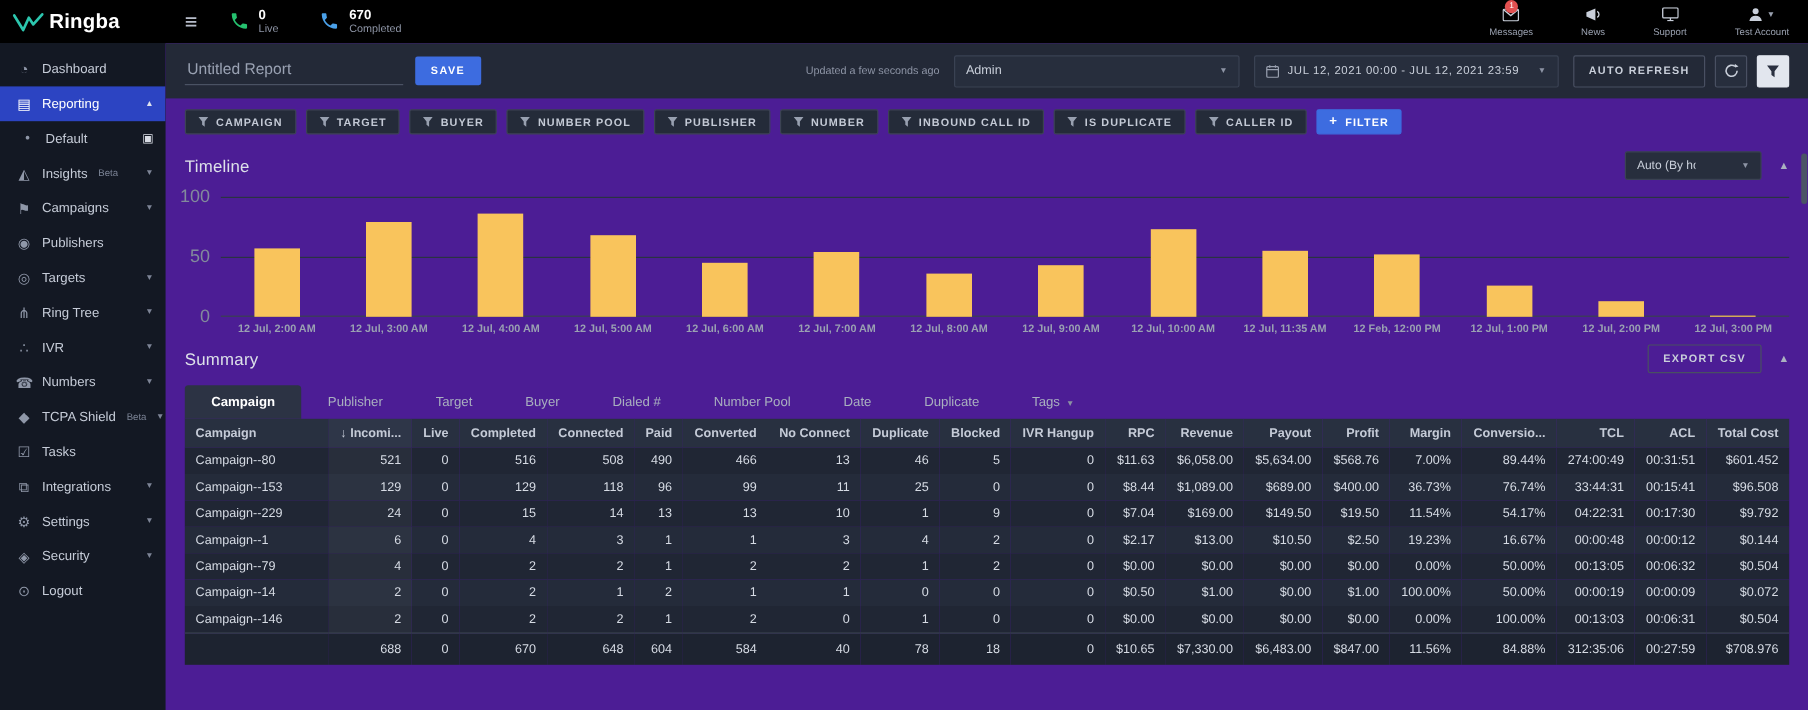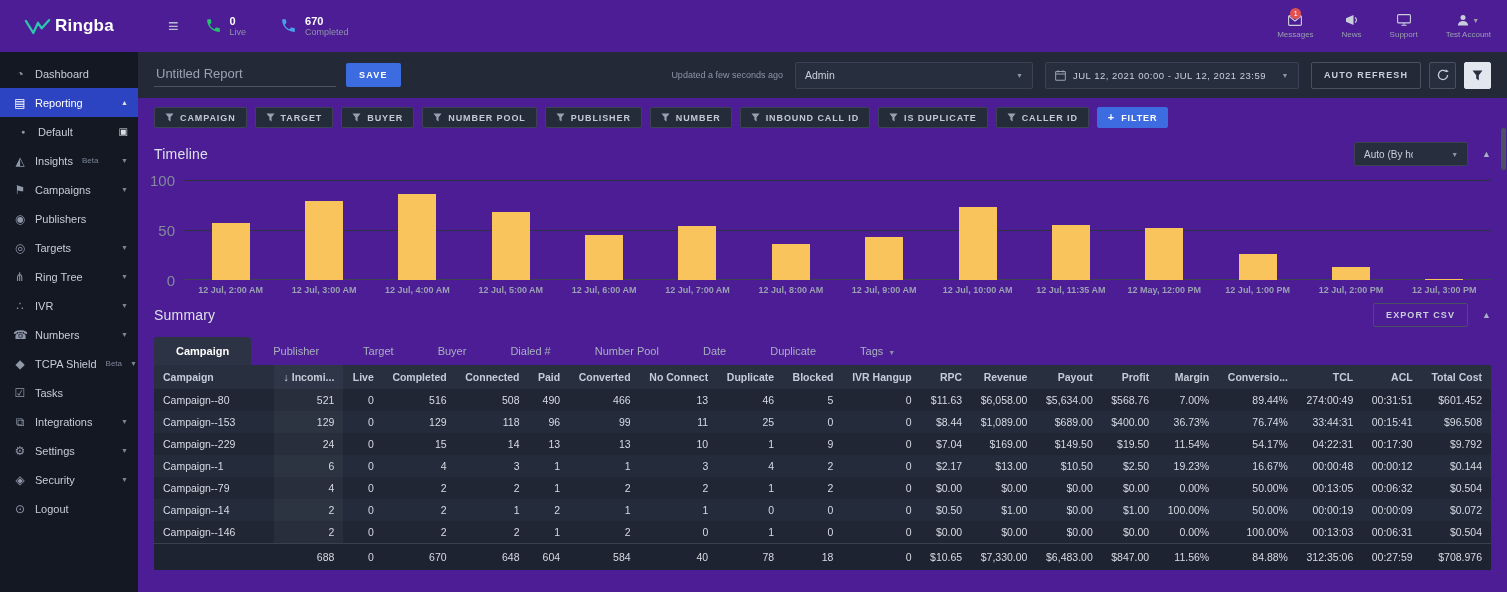--- a/index.html
+++ b/index.html
@@ -6,30 +6,30 @@
   html, body { width: 1507px; height: 592px; }
   body {
     font-family: "Liberation Sans", "DejaVu Sans", sans-serif;
     background: #1d2330;
     color: #d3d8e2;
     overflow: hidden;
     position: relative;
   }
 
   
-  .topbar { height: 52px; background: #4c1d95; display: flex; align-items: center; padding-left: 14px; }
+  .topbar { height: 36px; background: #000000; display: flex; align-items: center; }
   .logo-zone { width: 138px; flex-shrink: 0; display: flex; align-items: center; padding-left: 10px; gap: 3px; }
   .brand { color: #fff; font-size: 17px; font-weight: bold; letter-spacing: .2px; }
   .hamburger { color: #b7bdca; font-size: 18px; margin: 0 26px 0 16px; cursor: pointer; line-height: 1; }
   .call-stat { display: flex; align-items: center; gap: 8px; margin-right: 34px; }
   .call-ic { display: flex; }
   .call-meta { display: flex; flex-direction: column; line-height: 1.15; }
   .call-num { font-size: 11px; font-weight: bold; color: #fff; }
   .call-label { font-size: 9px; color: #8e95a6; }
-  .topbar-right { margin-left: auto; display: flex; align-items: flex-end; gap: 28px; padding-right: 16px; }
+  .topbar-right { margin-left: auto; display: flex; align-items: flex-end; gap: 40px; padding-right: 16px; }
   .top-item { display: flex; flex-direction: column; align-items: center; gap: 3px; cursor: pointer; position: relative; }
   .top-ic { height: 13px; display: flex; align-items: center; gap: 3px; }
   .top-label { font-size: 8px; color: #99a0af; white-space: nowrap; }
   .badge { position: absolute; top: -6px; left: 13px; background: #e25050; color: #fff; font-size: 7px; min-width: 11px; height: 11px; border-radius: 6px; display: flex; align-items: center; justify-content: center; padding: 0 2px; }
   .acct-caret { font-size: 7px; color: #99a0af; }
 
   
   .layout { display: flex; height: 556px; }
   .sidebar { width: 138px; flex-shrink: 0; background: #131823; padding-top: 7px; overflow: hidden; }
   .side-item { display: flex; align-items: center; height: 29px; padding: 0 10px 0 13px; font-size: 11px; color: #c6ccd8; gap: 8px; cursor: pointer; white-space: nowrap; }
@@ -467,21 +467,21 @@
         <div class="x-label">12 Jul, 2:00 AM</div>
         <div class="x-label">12 Jul, 3:00 AM</div>
         <div class="x-label">12 Jul, 4:00 AM</div>
         <div class="x-label">12 Jul, 5:00 AM</div>
         <div class="x-label">12 Jul, 6:00 AM</div>
         <div class="x-label">12 Jul, 7:00 AM</div>
         <div class="x-label">12 Jul, 8:00 AM</div>
         <div class="x-label">12 Jul, 9:00 AM</div>
         <div class="x-label">12 Jul, 10:00 AM</div>
         <div class="x-label">12 Jul, 11:35 AM</div>
-        <div class="x-label">12 May, 12:00 PM</div>
+        <div class="x-label">12 Feb, 12:00 PM</div>
         <div class="x-label">12 Jul, 1:00 PM</div>
         <div class="x-label">12 Jul, 2:00 PM</div>
         <div class="x-label">12 Jul, 3:00 PM</div>
       </div>
 
     <div class="section-head">
       <span class="section-title">Summary</span>
       <span class="spacer"></span>
       <button class="export-btn auto-refresh" style="margin-left:0;height:24px;">EXPORT CSV</button>
       <span class="collapse">▲</span>

